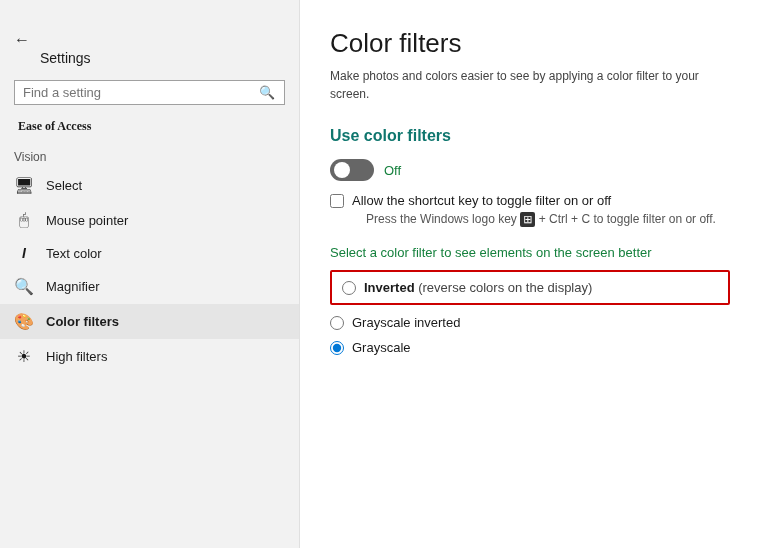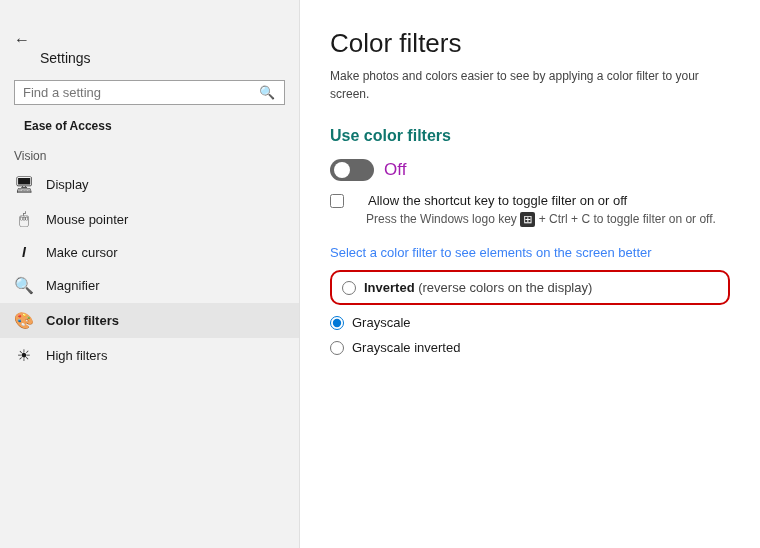--- a/index.html
+++ b/index.html
@@ -68,21 +68,22 @@
 
     .sidebar-search .search-icon {
       color: #555;
       font-size: 13px;
     }
 
     .ease-of-access-label {
       font-size: 12px;
       font-weight: 700;
       color: #1a1a1a;
-      padding: 4px 14px 8px 24px;
+      padding: 4px 14px 8px 18px;
+      font-family: Liberation Serif, serif;
     }
 
     .sidebar-section-label {
       font-size: 12px;
       color: #555;
       padding: 8px 14px 4px 14px;
     }
 
     .sidebar-item {
       display: flex;
@@ -137,22 +138,22 @@
     }
 
     .toggle-row {
       display: flex;
       align-items: center;
       gap: 10px;
       margin-bottom: 12px;
     }
 
     .toggle-label {
-      font-size: 17px;
-      color: #a21caf;
+      font-size: 13px;
+      color: #15803d;
     }
 
     .toggle-switch {
       width: 44px;
       height: 22px;
       background: #666;
       border-radius: 11px;
       position: relative;
       cursor: pointer;
       flex-shrink: 0;
@@ -165,21 +166,21 @@
       border-radius: 50%;
       position: absolute;
       top: 3px;
       left: 4px;
       transition: left 0.15s;
     }
 
     .checkbox-row {
       display: flex;
       align-items: center;
-      gap: 24px;
+      gap: 8px;
       margin-bottom: 4px;
     }
 
     .checkbox-row input[type="checkbox"] {
       width: 14px;
       height: 14px;
       accent-color: #0078d7;
       cursor: pointer;
     }
 
@@ -190,21 +191,21 @@
 
     .shortcut-hint {
       font-size: 12px;
       color: #555;
       margin: 4px 0 18px 22px;
       text-align: center;
     }
 
     .filter-select-label {
       font-size: 13px;
-      color: #3b82f6;
+      color: #15803d;
       margin-bottom: 10px;
     }
 
     .filter-options {
       display: flex;
       flex-direction: column;
       gap: 10px;
     }
 
     .radio-option {
@@ -219,21 +220,21 @@
     .radio-option input[type="radio"] {
       width: 14px;
       height: 14px;
       accent-color: #0078d7;
       cursor: pointer;
     }
 
     .radio-option.highlighted-option {
       border: 2px solid #cc0000;
       padding: 8px 10px;
-      border-radius: 10px;
+      border-radius: 2px;
     }
 
     .radio-option .option-bold {
       font-weight: 600;
     }
 
     .radio-option .option-normal {
       color: #444;
     }
 
@@ -260,31 +261,31 @@
     <input type="text" placeholder="Find a setting" style="">
     <span class="search-icon">🔍</span>
   </div>
 
   <div class="ease-of-access-label">Ease of Access</div>
 
   <div class="sidebar-section-label">Vision</div>
 
   <div class="sidebar-item">
     <span class="item-icon">🖥</span>
-    <span>Display</span>
+    <span>Select</span>
   </div>
 
   <div class="sidebar-item">
     <span class="item-icon">🖱</span>
     <span>Mouse pointer</span>
   </div>
 
   <div class="sidebar-item">
     <span class="item-icon" style="font-style: italic; font-weight: bold; font-size: 14px;">I</span>
-    <span>Make cursor</span>
+    <span>Text color</span>
   </div>
 
   <div class="sidebar-item">
     <span class="item-icon">🔍</span>
     <span>Magnifier</span>
   </div>
 
   <div class="sidebar-item active">
     <span class="item-icon">🎨</span>
     <span>Color filters</span>
@@ -321,22 +322,22 @@
 
   <div class="filter-options">
     <div class="radio-option highlighted-option">
       <input type="radio" name="color-filter" id="filter-inverted" style="">
       <label for="filter-inverted">
         <span class="option-bold">Inverted</span><span class="option-normal"> (reverse colors on the display)</span>
       </label>
     </div>
 
     <div class="radio-option">
+      <input type="radio" name="color-filter" id="filter-grayscale-inverted" style="">
+      <label for="filter-grayscale-inverted">Grayscale inverted</label>
+    </div>
+
+    <div class="radio-option">
       <input type="radio" name="color-filter" id="filter-grayscale" checked="" style="">
       <label for="filter-grayscale">Grayscale</label>
     </div>
-
-    <div class="radio-option">
-      <input type="radio" name="color-filter" id="filter-grayscale-inverted" style="">
-      <label for="filter-grayscale-inverted">Grayscale inverted</label>
-    </div>
   </div>
 </div>
 
 </body></html>

